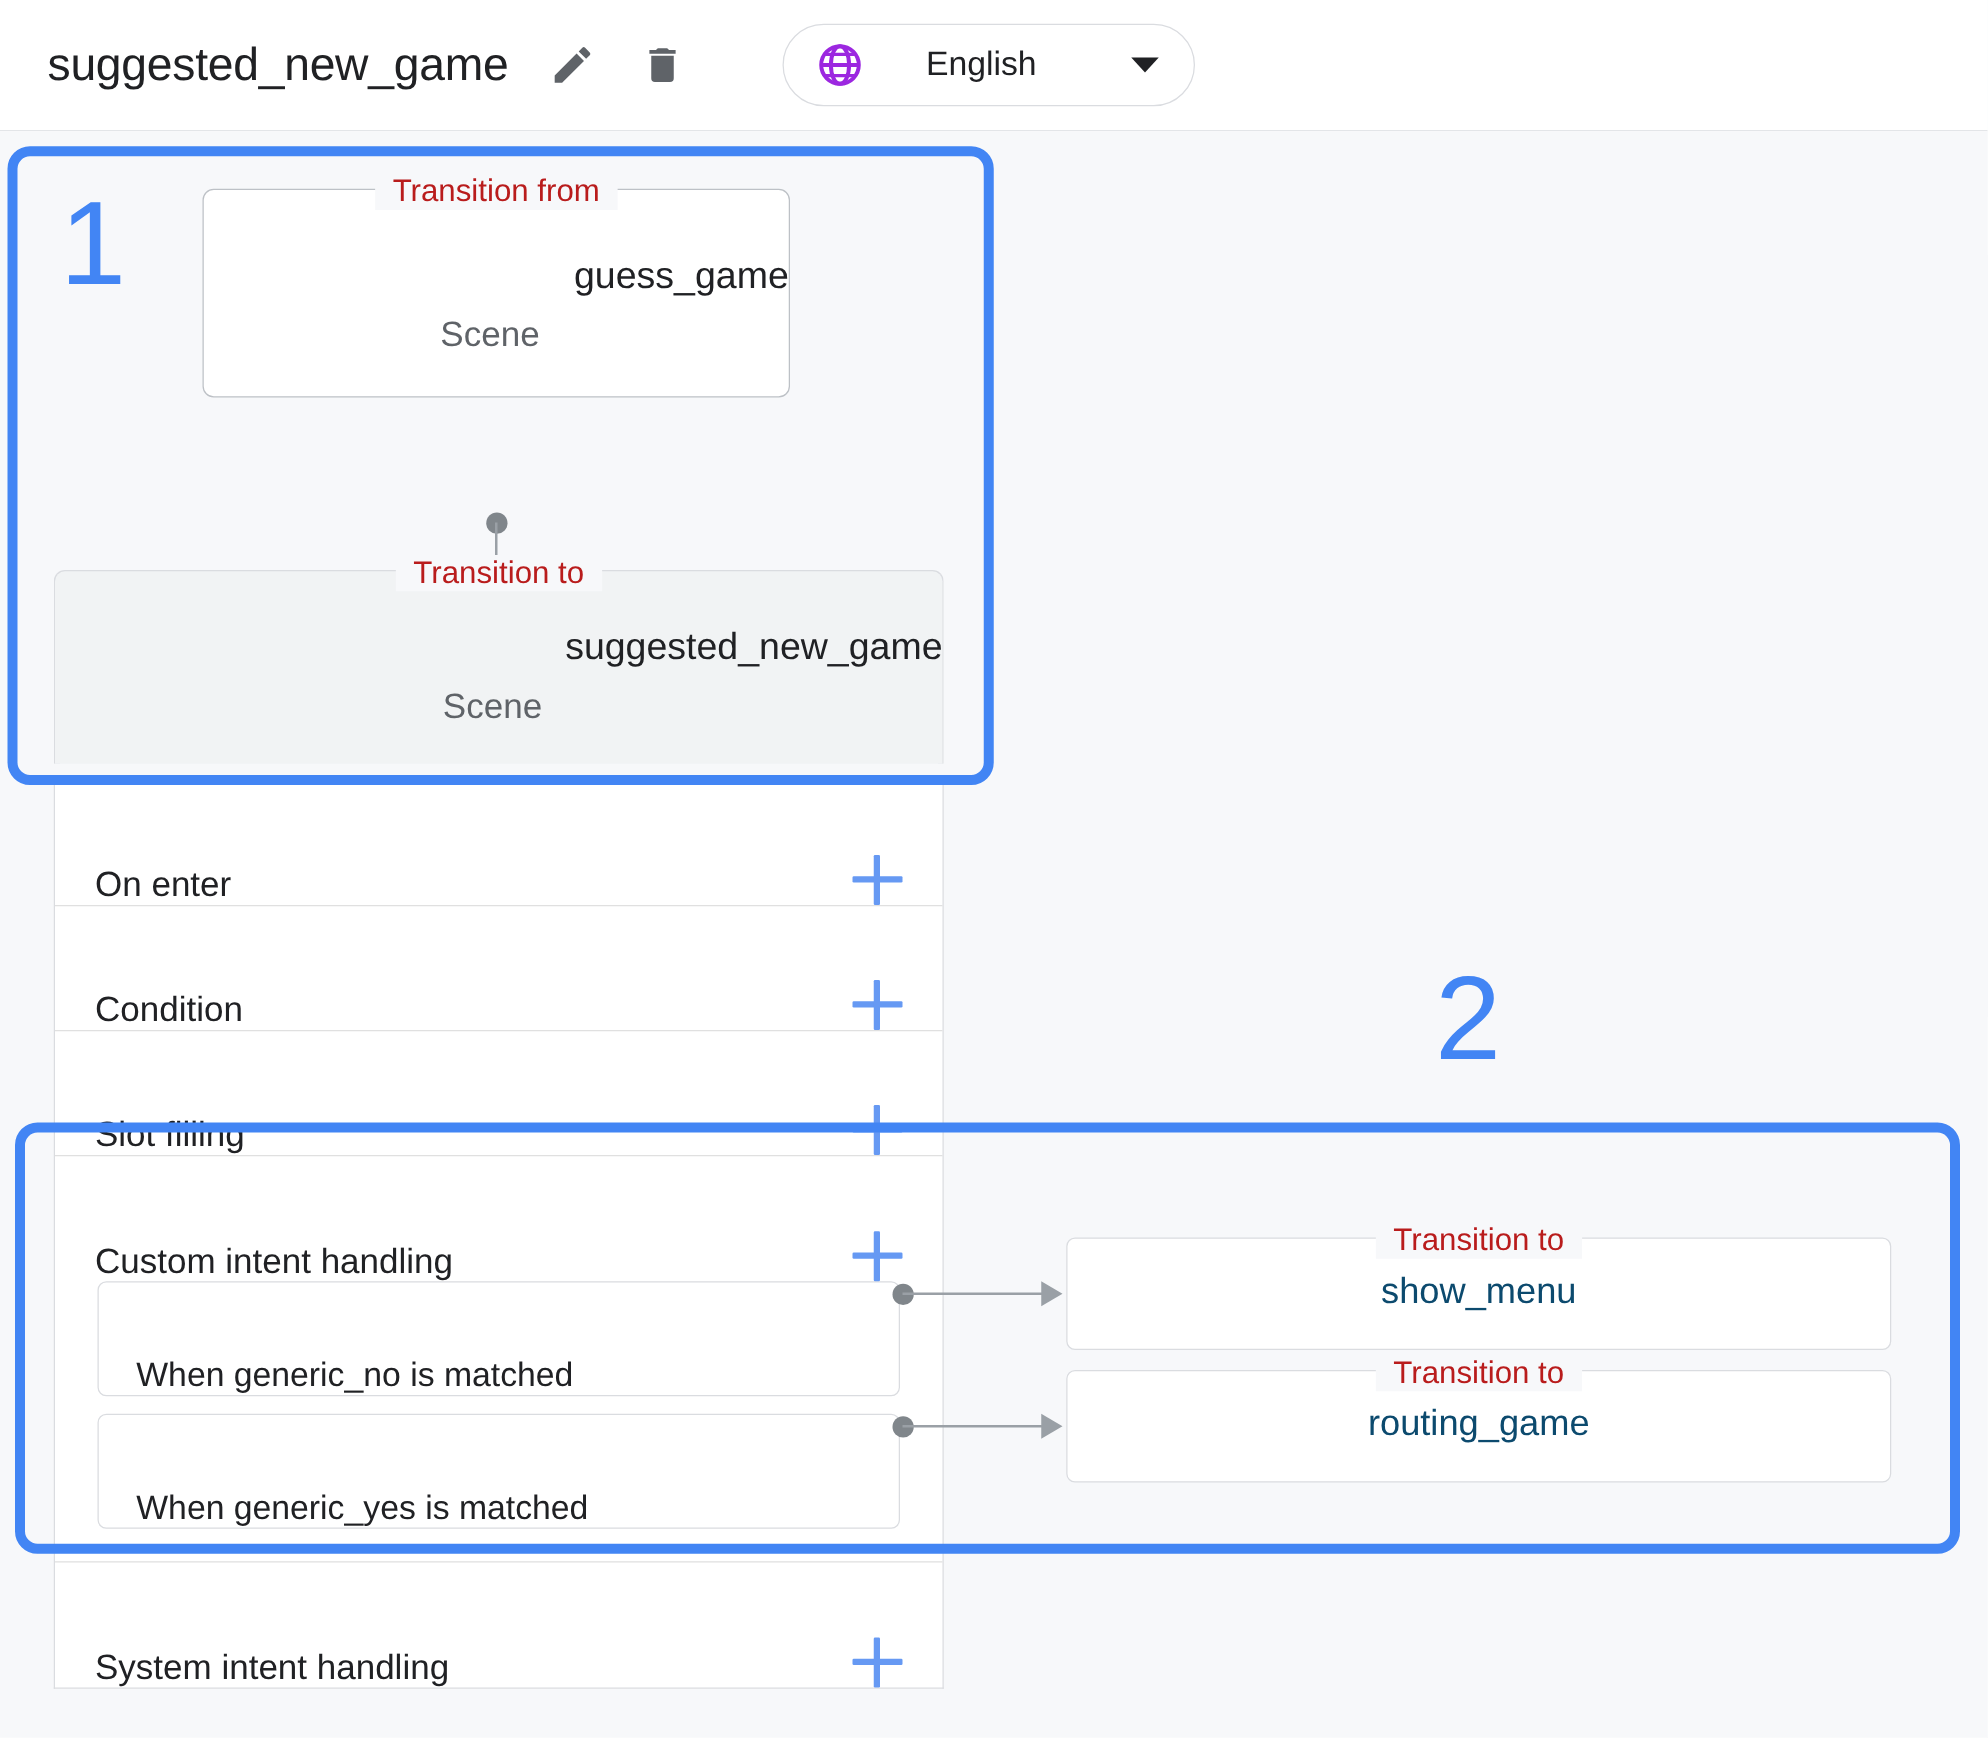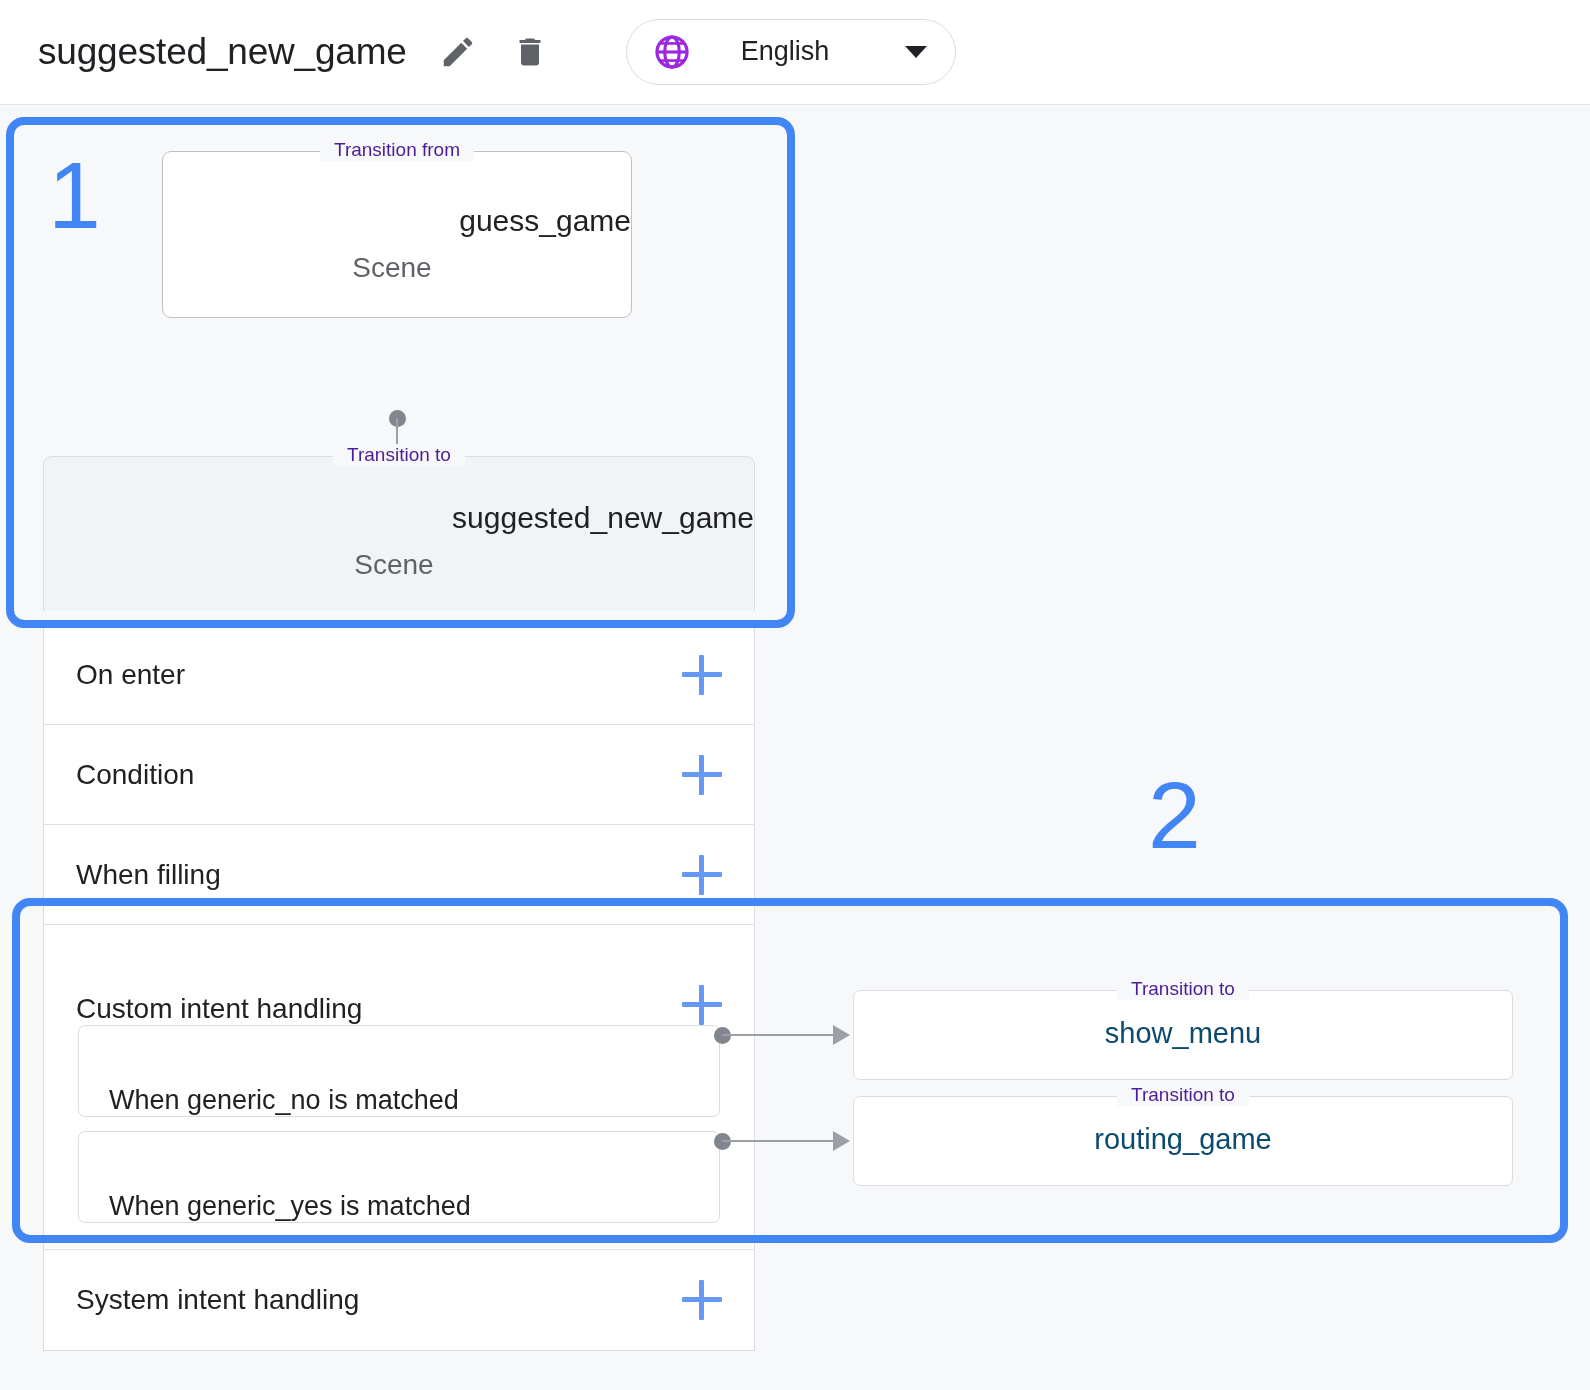--- a/index.html
+++ b/index.html
@@ -113,22 +113,22 @@
     background: #ffffff;
     box-sizing: border-box;
   }
   .fieldset-legend {
     position: absolute;
     top: -13px;
     left: 50%;
     transform: translateX(-50%);
     background: #f7f8fa;
     padding: 0 14px;
-    font-size: 19px;
-    color: #4c1d95;
+    font-size: 25px;
+    color: #b91c1c;
     white-space: nowrap;
   }
   .node-title {
     position: absolute;
     left: 0; right: 0;
     text-align: right;
     font-size: 30px;
     color: #202124;
   }
   .node-sub {
@@ -174,21 +174,21 @@
     box-sizing: border-box;
   }
   #transition-to-box .fieldset-legend { background: #f7f8fa; }
 
   
   .section-row {
     position: relative;
     height: 100px;
     border-bottom: 1px solid #e0e0e0;
     display: flex;
-    align-items: center;
+    align-items: flex-end;
     box-sizing: border-box;
   }
   .section-row:last-child { border-bottom: none; }
   .section-label {
     margin-left: 32px;
     font-size: 28px;
     color: #202124;
     white-space: nowrap;
   }
   .plus-btn {
@@ -366,21 +366,21 @@
       <span class="section-label">On enter</span>
       <span class="plus-btn"></span>
     </div>
 
     <div class="section-row">
       <span class="section-label">Condition</span>
       <span class="plus-btn"></span>
     </div>
 
     <div class="section-row">
-      <span class="section-label">When filling</span>
+      <span class="section-label">Slot filling</span>
       <span class="plus-btn"></span>
     </div>
 
     <div id="custom-intent-block">
       <div id="custom-intent-head">
         <span class="section-label">Custom intent handling</span>
         <span class="plus-btn"></span>
       </div>
 
       <div class="intent-item">

